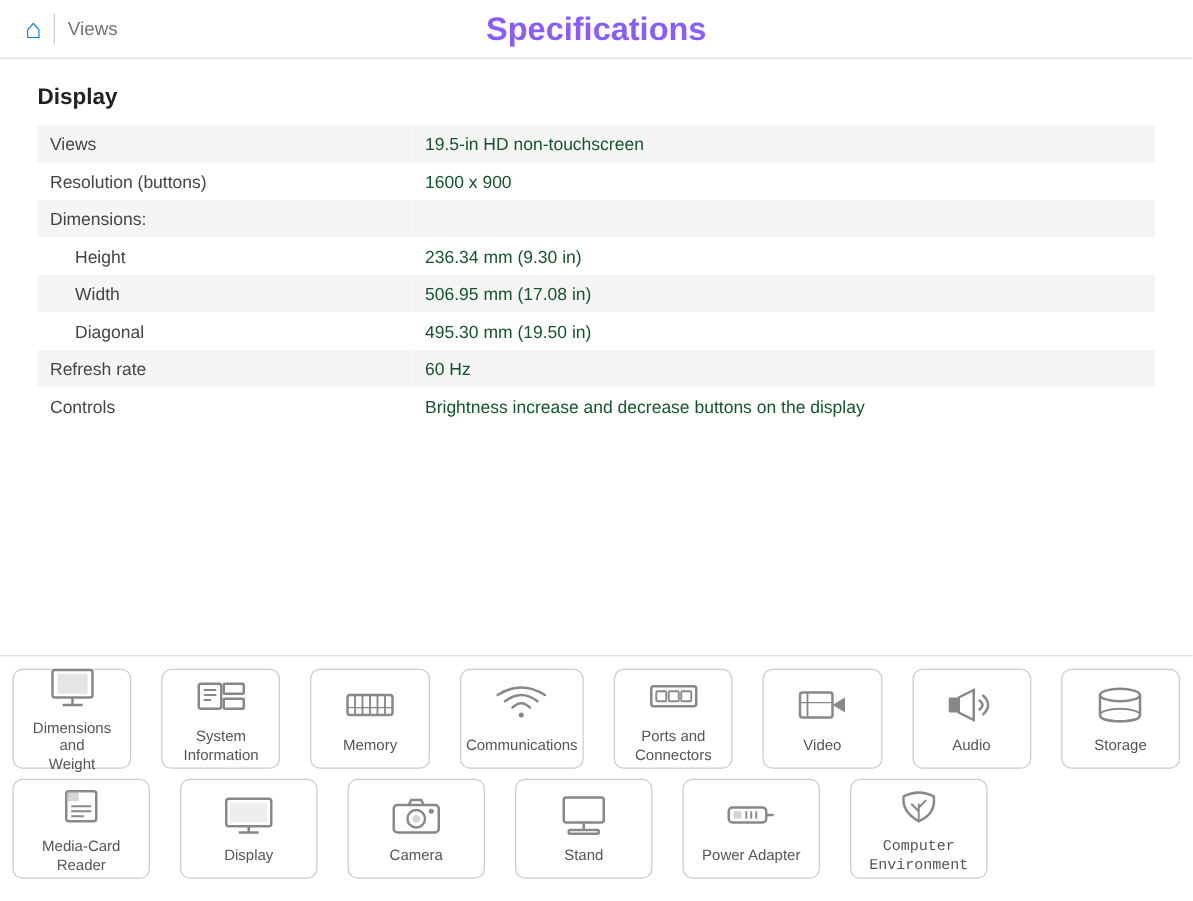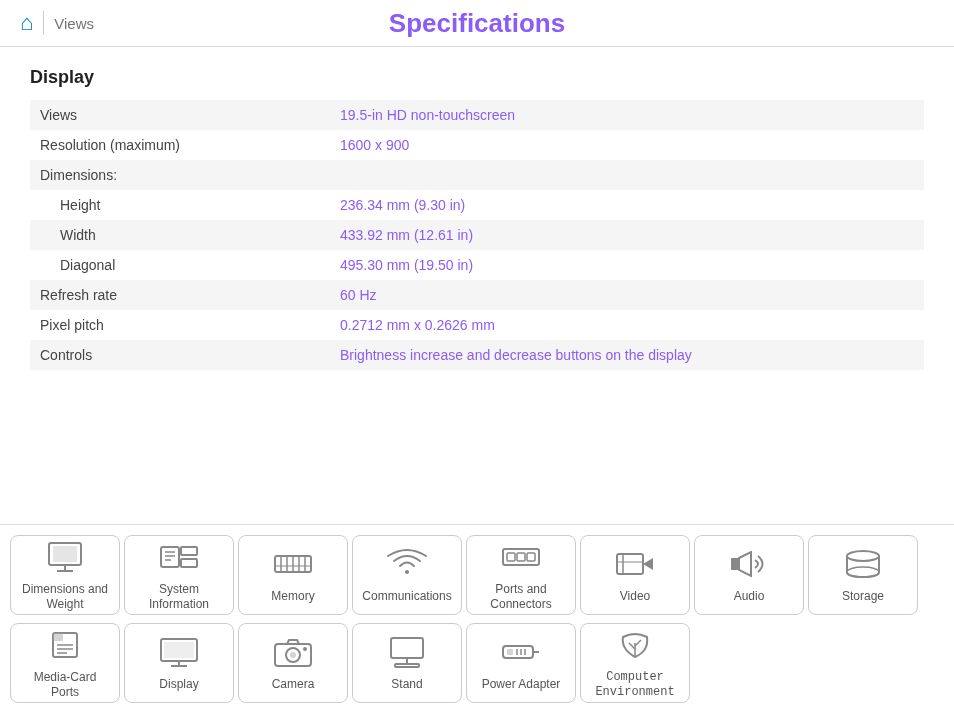--- a/index.html
+++ b/index.html
@@ -61,21 +61,21 @@
     }
     .spec-table tr:nth-child(odd) {
       background: #f5f5f5;
     }
     .spec-table tr:nth-child(even) {
       background: #fff;
     }
     .spec-table td {
       padding: 7px 10px;
       font-size: 14px;
-      color: #8b5cf6;
+      color: #14532d;
       vertical-align: top;
     }
     .spec-table td:first-child {
       width: 300px;
       color: #444;
     }
     .spec-table td.indented {
       padding-left: 30px;
     }
 
@@ -84,21 +84,21 @@
       position: fixed;
       bottom: 0;
       left: 0;
       width: 954px;
       background: #fff;
       border-top: 1px solid #ddd;
       padding: 10px 10px 10px 10px;
     }
     .nav-row {
       display: flex;
-      gap: 4px;
+      gap: 24px;
       margin-bottom: 8px;
       justify-content: flex-start;
     }
     .nav-item {
       display: flex;
       flex-direction: column;
       align-items: center;
       justify-content: center;
       border: 1px solid #ccc;
       border-radius: 8px;
@@ -141,46 +141,42 @@
 
 <div class="main-content">
   <div class="section-title">Display</div>
   <table class="spec-table">
     <tbody id="spec-tbody">
         <tr>
           <td>Views</td>
           <td>19.5-in HD non-touchscreen</td>
         </tr>
         <tr>
-          <td>Resolution (maximum)</td>
+          <td>Resolution (buttons)</td>
           <td>1600 x 900</td>
         </tr>
         <tr>
           <td>Dimensions:</td>
           <td></td>
         </tr>
         <tr>
           <td class="indented">Height</td>
           <td>236.34 mm (9.30 in)</td>
         </tr>
         <tr>
           <td class="indented">Width</td>
-          <td>433.92 mm (12.61 in)</td>
+          <td>506.95 mm (17.08 in)</td>
         </tr>
         <tr>
           <td class="indented">Diagonal</td>
           <td>495.30 mm (19.50 in)</td>
         </tr>
         <tr>
           <td>Refresh rate</td>
           <td>60 Hz</td>
-        </tr>
-        <tr>
-          <td>Pixel pitch</td>
-          <td>0.2712 mm x 0.2626 mm</td>
         </tr>
         <tr>
           <td>Controls</td>
           <td>Brightness increase and decrease buttons on the display</td>
         </tr>
       </tbody>
   </table>
 </div>
 
 <div class="bottom-nav">
@@ -269,21 +265,21 @@
   <div class="nav-row" id="nav-row-2">
       <div class="nav-item">
         <div class="nav-icon"><svg viewBox="0 0 40 32" class="icon-svg">
             <rect x="8" y="4" width="24" height="24" rx="2" fill="none" stroke="#888" stroke-width="2"></rect>
             <rect x="8" y="4" width="10" height="8" rx="1" fill="#aaa" opacity="0.5"></rect>
             <line x1="12" y1="16" x2="28" y2="16" stroke="#888" stroke-width="1.5"></line>
             <line x1="12" y1="20" x2="28" y2="20" stroke="#888" stroke-width="1.5"></line>
             <line x1="12" y1="24" x2="22" y2="24" stroke="#888" stroke-width="1.5"></line>
           </svg></div>
         <div class="nav-label" style="white-space: pre-line;">Media-Card
-Ports</div>
+Reader</div>
       </div>
       <div class="nav-item">
         <div class="nav-icon"><svg viewBox="0 0 40 32" class="icon-svg">
             <rect x="2" y="3" width="36" height="22" rx="2" fill="none" stroke="#888" stroke-width="2"></rect>
             <line x1="20" y1="25" x2="20" y2="30" stroke="#888" stroke-width="2"></line>
             <line x1="12" y1="30" x2="28" y2="30" stroke="#888" stroke-width="2"></line>
             <rect x="5" y="6" width="30" height="16" fill="#aaa" opacity="0.2"></rect>
           </svg></div>
         <div class="nav-label" style="white-space: pre-line;">Display</div>
       </div>

